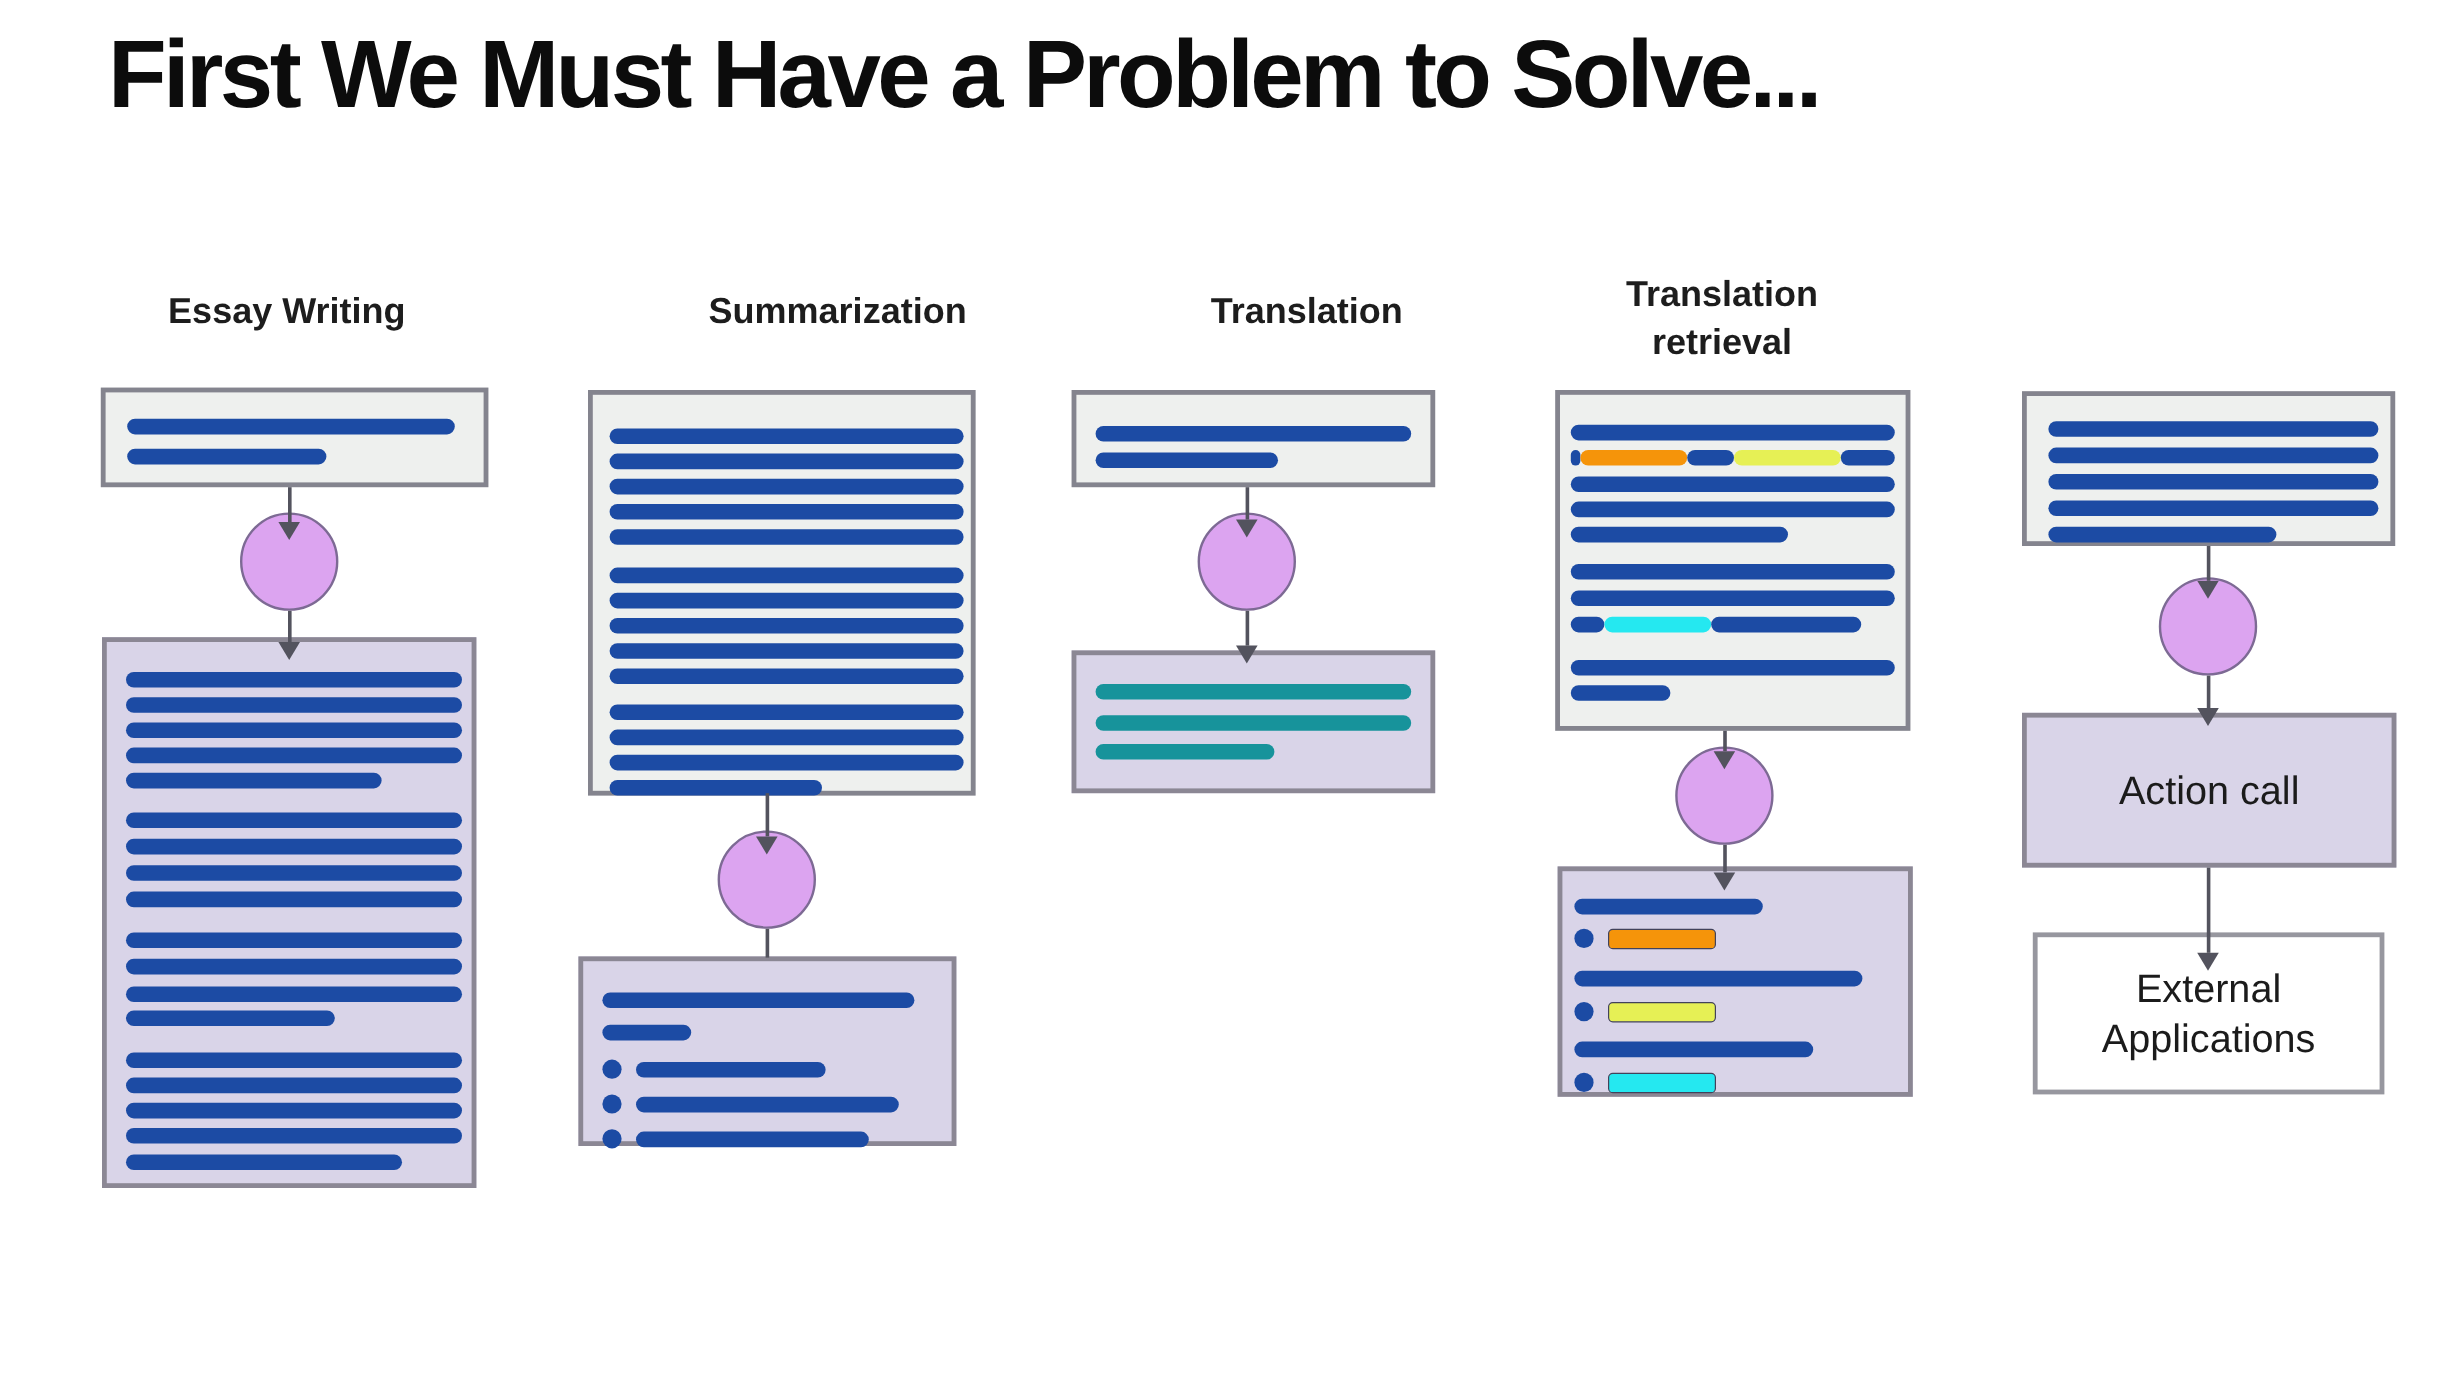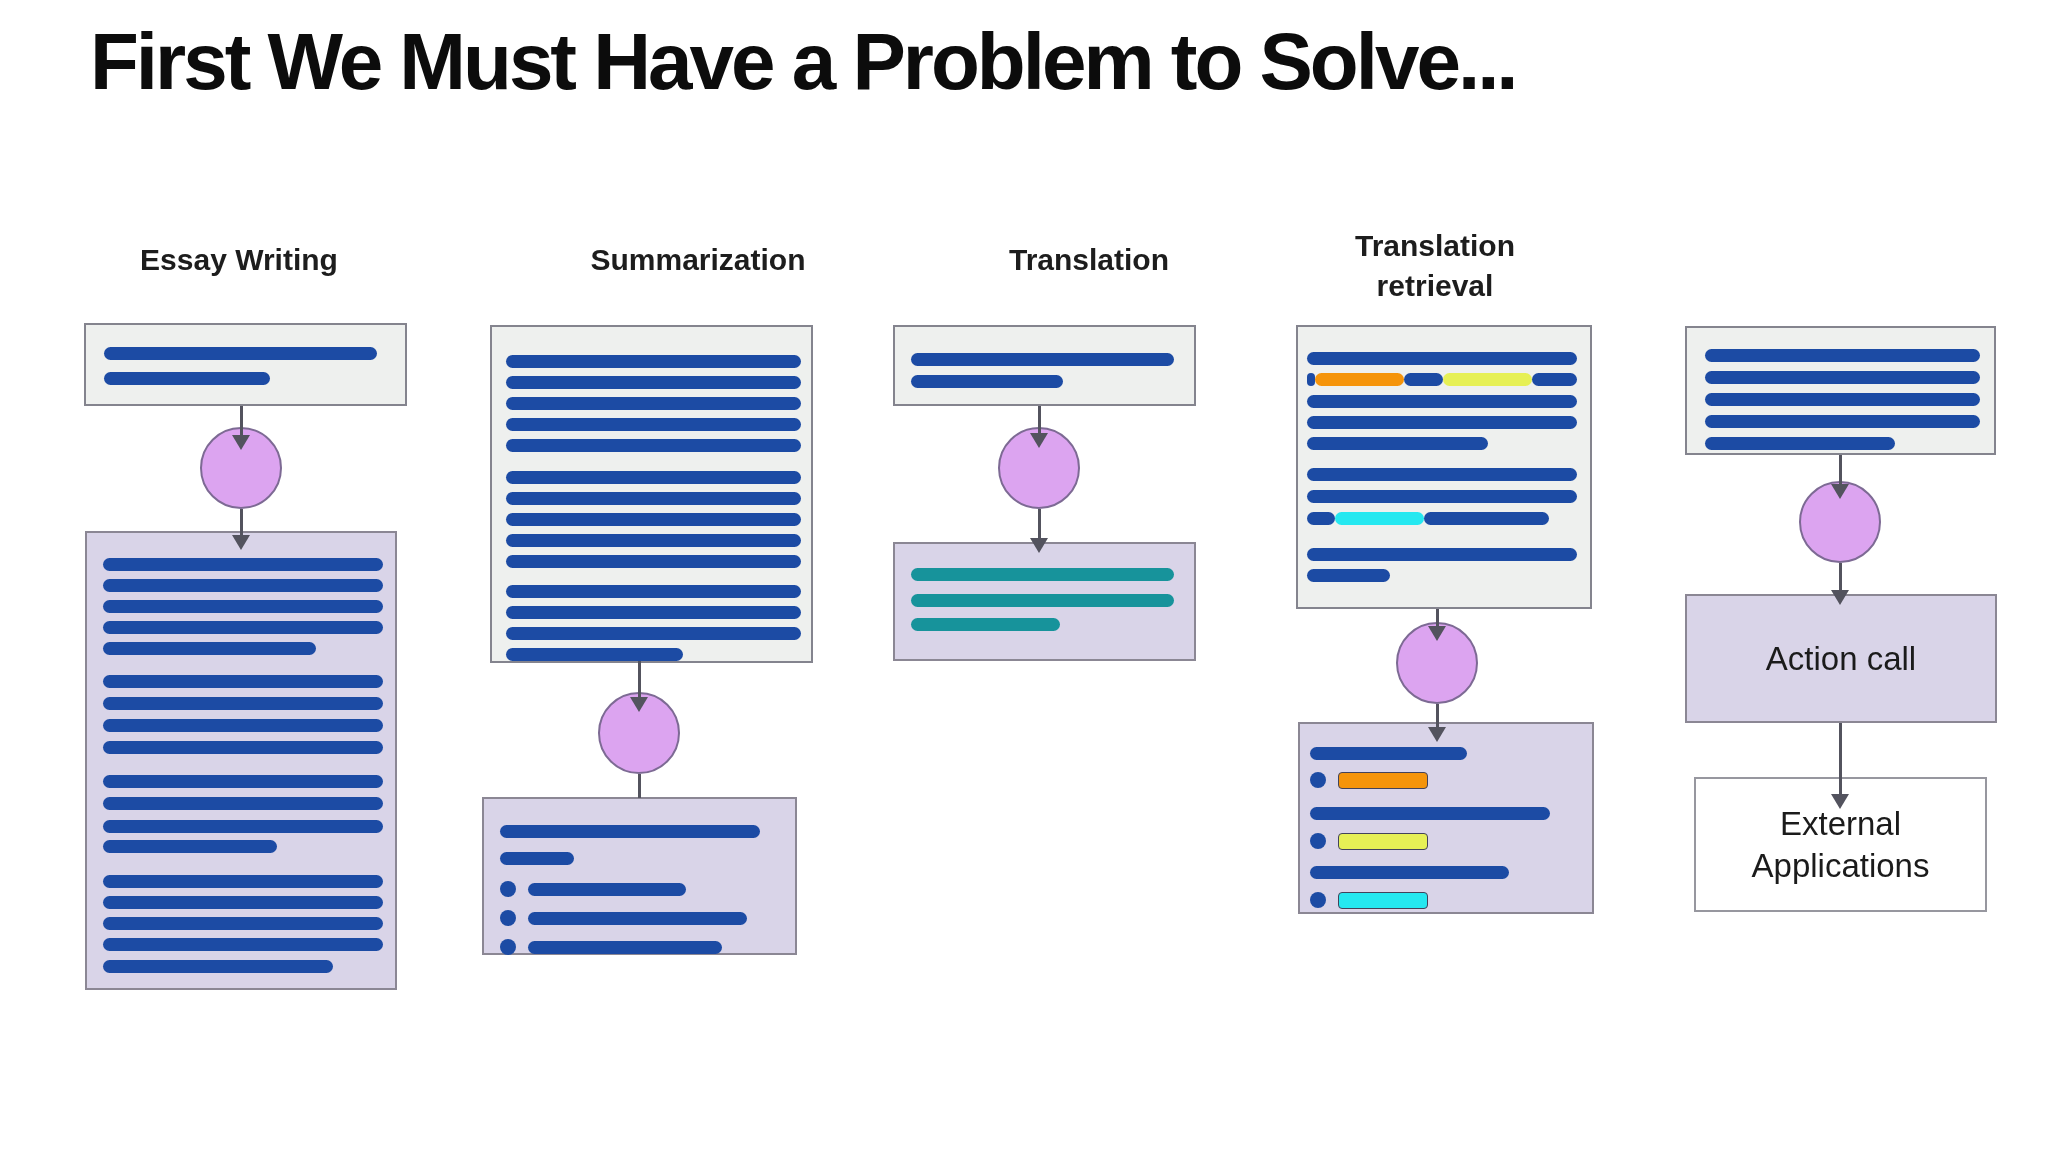--- a/index.html
+++ b/index.html
@@ -3,21 +3,21 @@
 <meta charset="utf-8">
 <style>
   html,body{margin:0;padding:0;background:#ffffff;}
   .slide{position:relative;width:2048px;height:1152px;background:#ffffff;overflow:hidden;
          font-family:"Liberation Sans", sans-serif;}
   .slide-title{position:absolute;left:90px;top:16px;margin:0;font-size:80px;font-weight:800;
          letter-spacing:-3px;color:#0c0c0c;white-space:nowrap;}
   .diagram{position:absolute;left:0;top:0;width:100%;height:100%;}
   .col-title{position:absolute;transform:translateX(-50%);text-align:center;font-size:30px;
          font-weight:600;color:#1d1d1d;white-space:pre-line;line-height:1.33;}
-  .box{position:absolute;border:2px solid #0c4a6e;box-sizing:border-box;}
+  .box{position:absolute;border:4px solid #0c4a6e;box-sizing:border-box;}
   .box.gray{background:#eef0ee;border-color:#84848e;}
   .box.lavender{background:#d9d4e8;border-color:#8b8794;}
   .box.white{background:#ffffff;border-color:#97979f;}
   .bar{position:absolute;height:13px;border-radius:7px;}
   .dot{position:absolute;width:16px;height:16px;border-radius:50%;}
   .pill{position:absolute;height:15px;border-radius:4px;border:1px solid #42425a;box-sizing:content-box;}
   .llm-circle{position:absolute;border-radius:50%;background:#dca4f0;border:2px solid #7d6a94;box-sizing:border-box;}
   .arrow-line{position:absolute;width:3px;background:#53535e;}
   .arrow-head{position:absolute;width:0;height:0;border-left:9px solid transparent;
          border-right:9px solid transparent;border-top:15px solid #53535e;}

